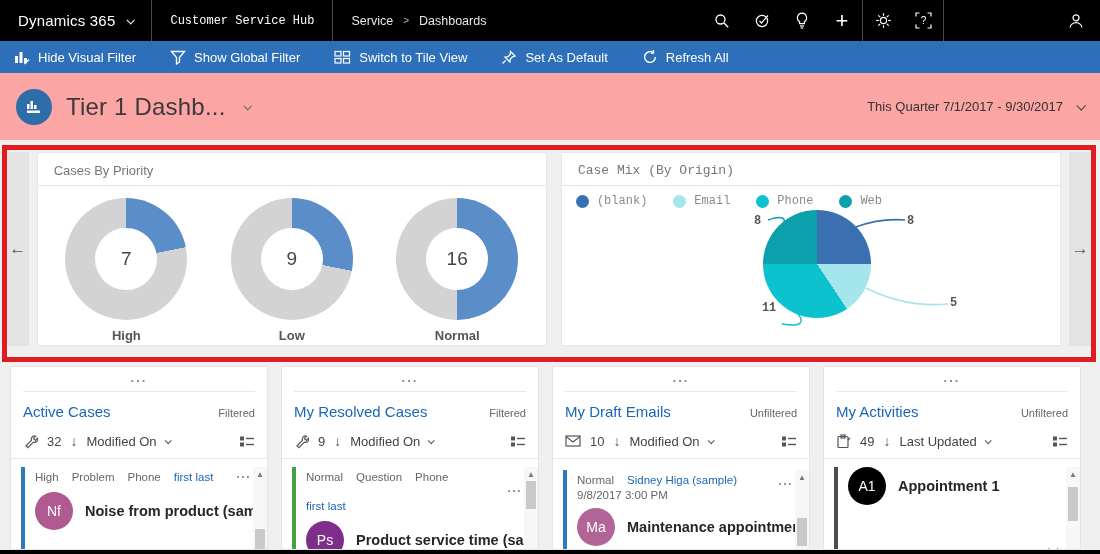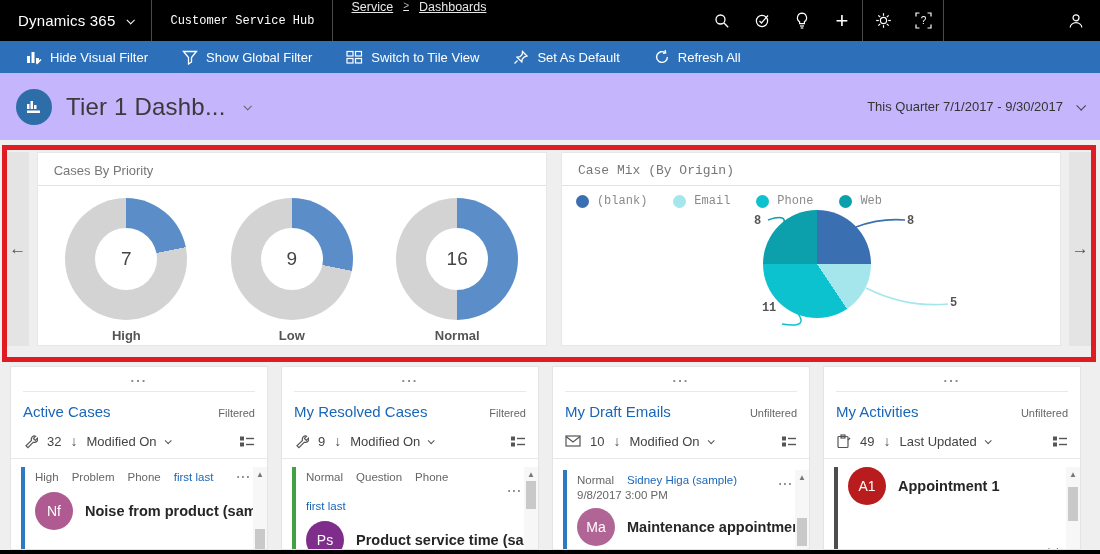--- a/index.html
+++ b/index.html
@@ -6,34 +6,34 @@
   html,body { width:1100px; height:554px; overflow:hidden; background:#EFEFEF;
               font-family:"Liberation Sans", sans-serif; }
 
   
   .topbar { position:absolute; left:0; top:0; width:1100px; height:41px; background:#000;
             display:flex; align-items:stretch; color:#fff; }
   .tb-seg { display:flex; align-items:center; padding:0 18px; }
   .tb-div { width:1px; background:#4a4a4a; margin:0; }
   .tb-brand { font-size:15px; letter-spacing:.2px; }
   .tb-app { font-size:12px;font-family:Liberation Mono, monospace; }
-  .tb-crumb { font-size:12.5px; color:#e8e8e8; display:flex; gap:10px; align-items:flex-start;text-decoration:underline; }
+  .tb-crumb { font-size:12.5px; color:#e8e8e8; display:flex; gap:10px; align-items:center; }
   .tb-right { margin-left:auto; display:flex; align-items:stretch; }
   .tb-icon { width:40px; display:flex; align-items:center; justify-content:center; cursor:pointer; }
   .tb-spacer { width:112px; }
   .chev { display:inline-block; width:6px; height:6px; border-right:1.4px solid currentColor;
           border-bottom:1.4px solid currentColor; transform:rotate(45deg) translateY(-1px); }
 
   
   .cmdbar { position:absolute; left:0; top:41px; width:1100px; height:32px; background:#2D70B9;
-            display:flex; align-items:center; color:#fff; padding-left:26px; gap:34px; }
+            display:flex; align-items:center; color:#fff; padding-left:14px; gap:34px; }
   .cmd-item { display:flex; align-items:center; gap:8px; font-size:13px; cursor:pointer; white-space:nowrap; }
 
   
-  .titlebar { position:absolute; left:0; top:73px; width:1100px; height:67px; background:#c4b5fd;
+  .titlebar { position:absolute; left:0; top:73px; width:1100px; height:67px; background:#fca5a5;
               display:flex; align-items:center; padding:0 16px; }
   .dash-icon { width:36px; height:36px; border-radius:50%; background:#2D6DA8; display:flex;
                align-items:center; justify-content:center; margin-right:14px; flex:0 0 auto; }
   .dash-title { font-size:24px; font-weight:300; color:#3a3a3a; letter-spacing:.2px; }
   .title-chev { margin-left:18px; color:#666; }
   .timeframe { margin-left:auto; font-size:13px; color:#333; display:flex; align-items:center; gap:14px; cursor:pointer;justify-content:space-between; }
   .timeframe .chev { width:7px; height:7px; color:#444; }
 
   
   .carousel { position:absolute; left:2px; top:145px; width:1094px; height:217px;
@@ -501,21 +501,21 @@
             <line x1="7" y1="3.5" x2="15" y2="3.5" stroke="#555" stroke-width="1.4"></line>
             <rect x="1" y="7.5" width="4" height="4"></rect>
             <line x1="7" y1="9.5" x2="15" y2="9.5" stroke="#555" stroke-width="1.4"></line>
           </svg>
       </span>
     </div>
     <div class="sp-list">
       <div class="card">
         <div class="card-accent" style="bottom: -46px; background: rgb(77, 77, 77);"></div>
         <div class="card-main" style="margin-top:2px;">
-          <span class="avatar" style="background: #b91c1c;">A1</span>
+          <span class="avatar" style="background: #000000;">A1</span>
           <span class="card-title">Appointment 1</span>
         </div>
       </div>
       <div class="sp-chevdown"><span class="chev"></span></div>
       <div class="scrollbar">
         <div class="sb-up">▲</div>
         <div class="sb-thumb" style="top:20px;height:34px;"></div>
       </div>
     </div>
   </div>

